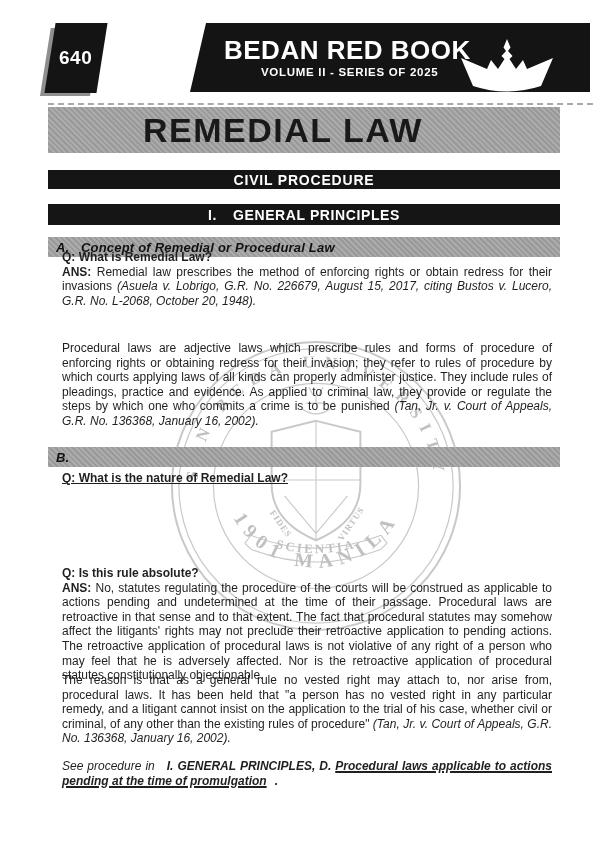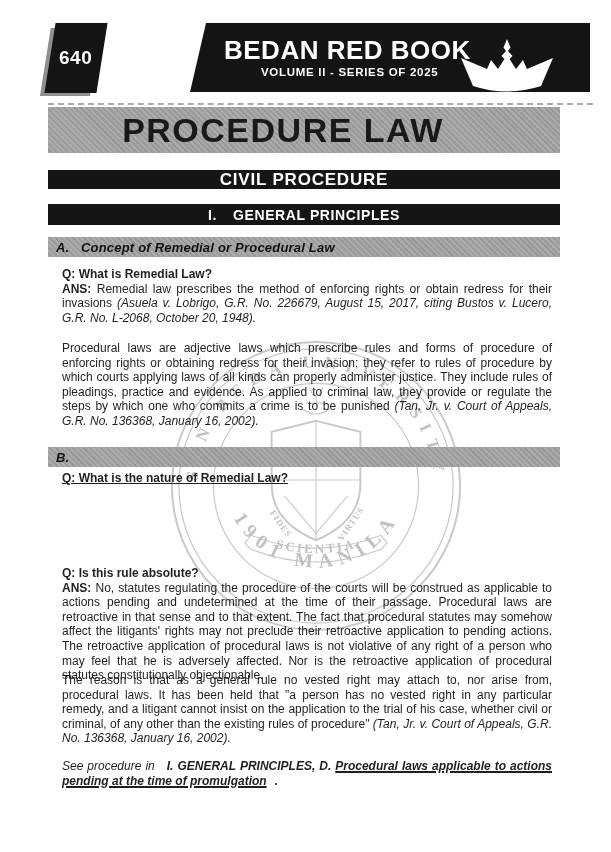--- a/index.html
+++ b/index.html
@@ -23,21 +23,21 @@
   #header-sep{left:48px;top:103px;width:545px;border-top:2px dashed #a9a9a9;height:0;}
 
   
   .banner-gray-tex{background-color:#a5a5a5;
     background-image:repeating-linear-gradient(45deg,rgba(255,255,255,.07) 0 2px,rgba(0,0,0,.07) 2px 4px);}
   #main-title{left:48px;top:107px;width:512px;height:46px;display:flex;align-items:center;justify-content:center;}
   #main-title span{font-weight:bold;font-size:34px;letter-spacing:1.5px;color:#191919;
     padding-right:42px;white-space:nowrap;}
   .banner-black{left:48px;width:512px;background:#151515;color:#ffffff;display:flex;
     align-items:center;justify-content:center;font-weight:bold;}
-  #subject-banner{top:170px;height:19px;font-size:17px;letter-spacing:.8px;}
+  #subject-banner{top:170px;height:19px;font-size:14px;letter-spacing:.8px;}
   #part-banner{top:204px;height:21px;font-size:14px;letter-spacing:.6px;}
   #part-banner .gap{display:inline-block;width:16px;}
   .section-banner{left:48px;width:512px;height:20px;display:flex;align-items:center;
     font-style:italic;font-weight:bold;font-size:13px;color:#111;}
   .section-banner .lbl{margin-left:8px;}
   .section-banner .ttl{margin-left:12px;letter-spacing:.2px;}
   #section-a{top:237px;}
   #section-b{top:447px;}
 
   
@@ -100,39 +100,39 @@
     <div class="sub">VOLUME II - SERIES OF 2025</div>
   </div>
 
   <svg id="crown" class="abs content-layer" viewBox="0 0 100 54" aria-hidden="true">
     <path fill="#ffffff" d="M50,1 L53.5,9.5 L51,13 L55.5,18 L52.5,21 L59,31 L66,22 L70,31 L96,20 L84,48 Q50,59 16,48 L4,20 L30,31 L34,22 L41,31 L47.5,21 L44.5,18 L49,13 L46.5,9.5 Z"></path>
   </svg>
 
   <div id="header-sep" class="abs content-layer"></div>
 
   <div id="main-title" class="abs content-layer banner-gray-tex">
-    <span>PROCEDURE LAW</span>
+    <span>REMEDIAL LAW</span>
   </div>
 
   <div id="subject-banner" class="abs content-layer banner-black">
     <span>CIVIL PROCEDURE</span>
   </div>
 
   <div id="part-banner" class="abs content-layer banner-black">
     <span>I.</span>
     <span class="gap"></span>
     <span>GENERAL PRINCIPLES</span>
   </div>
 
   <div id="section-a" class="abs content-layer section-banner banner-gray-tex">
     <span class="lbl">A.</span>
     <span class="ttl">Concept of Remedial or Procedural Law</span>
   </div>
 
-  <div class="abs content-layer txt" style="top:267px;">
+  <div class="abs content-layer txt" style="top:250px;">
     <div class="q">Q: What is Remedial Law?</div>
     <div><span class="ans">ANS:</span><span> Remedial law prescribes the method of enforcing rights or obtain redress for their invasions </span><span class="cite">(Asuela v. Lobrigo, G.R. No. 226679, August 15, 2017, citing Bustos v. Lucero, G.R. No. L-2068, October 20, 1948).</span></div>
   </div>
 
   <div class="abs content-layer txt" style="top:341px;"><span>Procedural laws are adjective laws which prescribe rules and forms of procedure of enforcing rights or obtaining redress for their invasion; they refer to rules of procedure by which courts applying laws of all kinds can properly administer justice. They include rules of pleadings, practice and evidence. As applied to criminal law, they provide or regulate the steps by which one who commits a crime is to be punished </span><span class="cite">(Tan, Jr. v. Court of Appeals, G.R. No. 136368, January 16, 2002).</span></div>
 
   <div id="section-b" class="abs content-layer section-banner banner-gray-tex">
     <span class="lbl">B.</span>
   </div>
 

